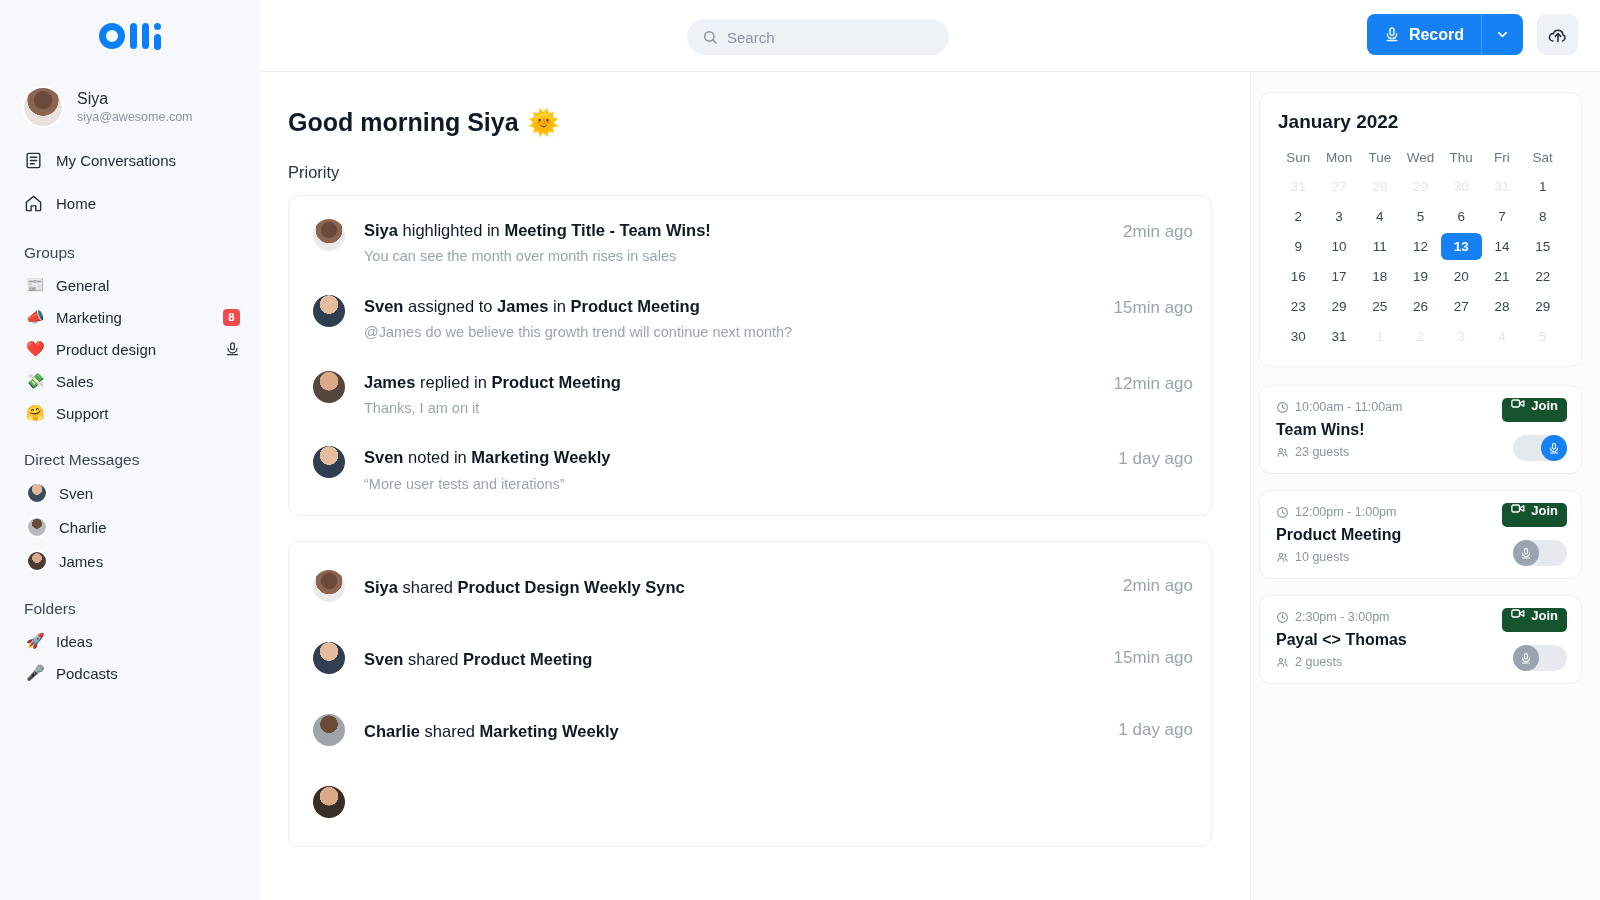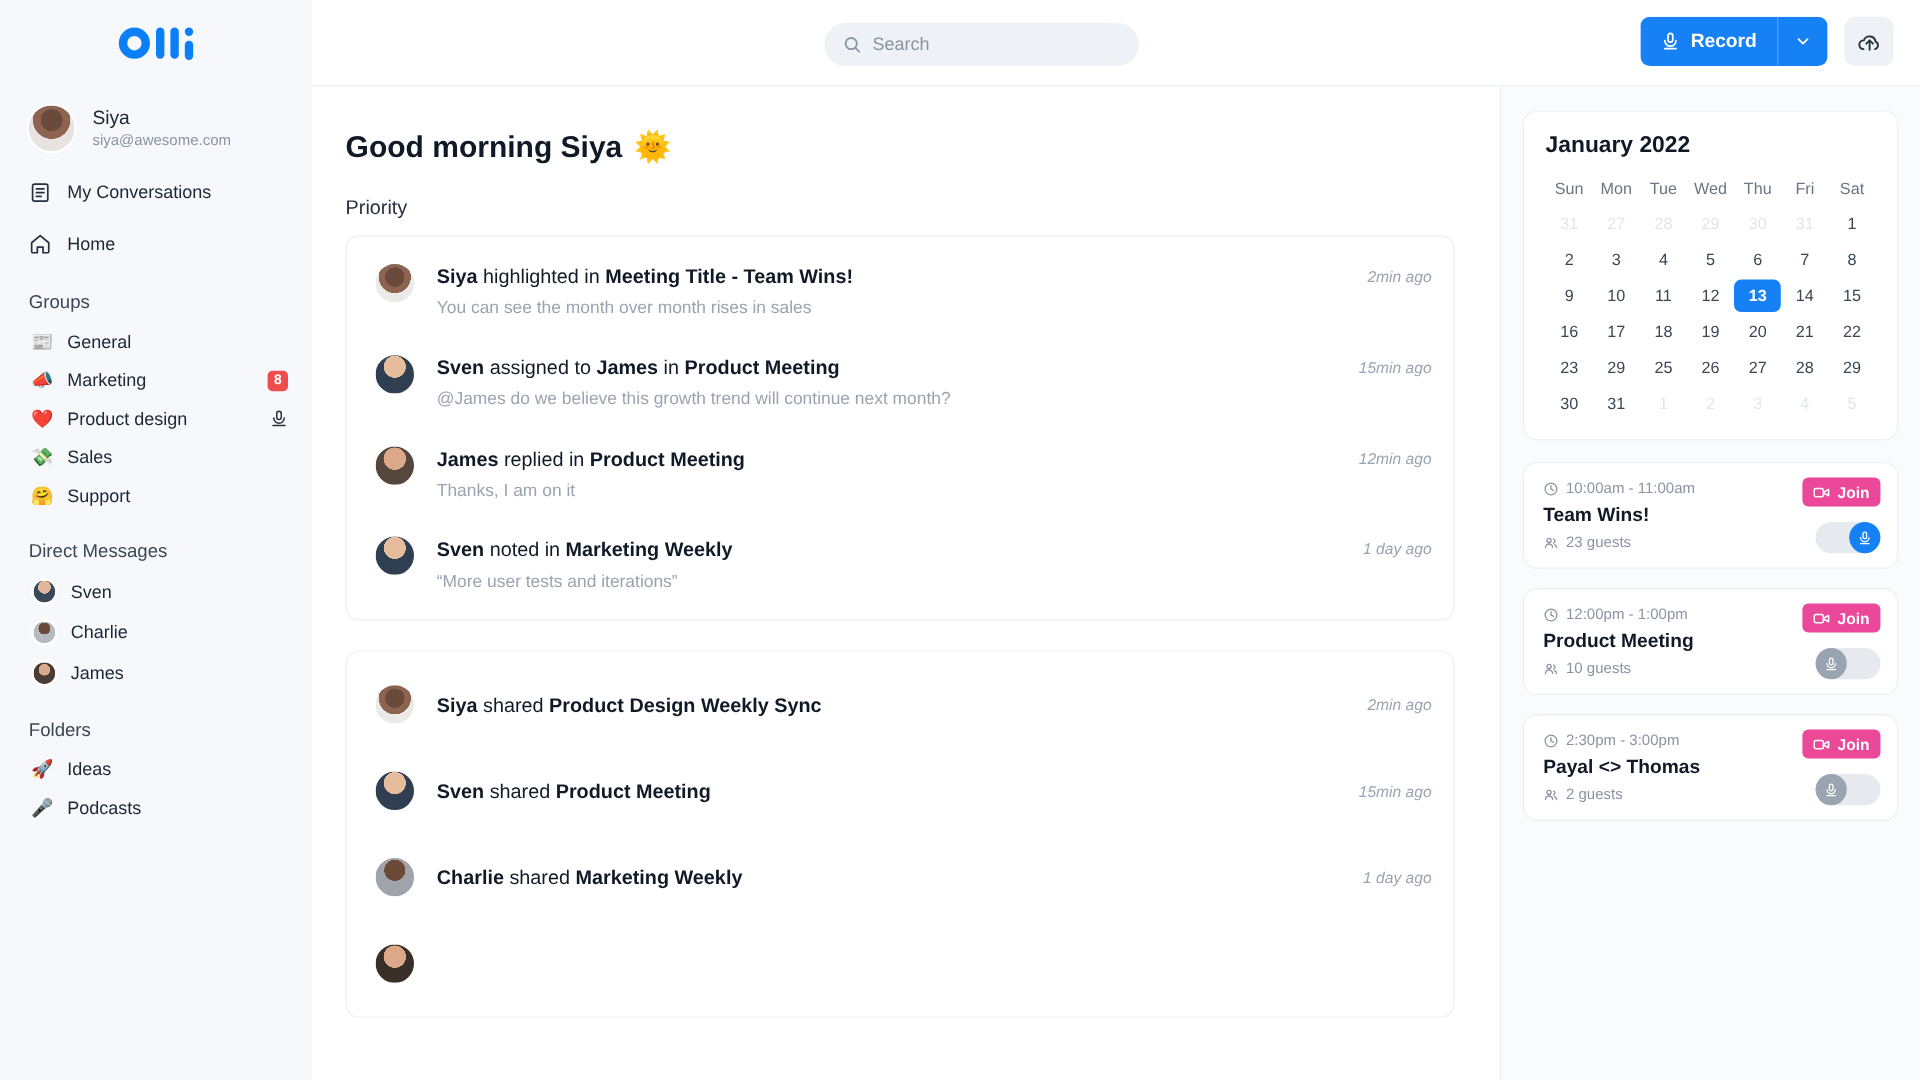--- a/index.html
+++ b/index.html
@@ -121,28 +121,28 @@
     padding: 8px 0 8px 0; margin-bottom: 25px;
   }
   .feed-row {
     display: flex; align-items: flex-start; gap: 17px;
     padding: 13px 18px 13px 22px; cursor: pointer;
   }
   .feed-body { flex: 1 1 auto; min-width: 0; padding-top: 2px; }
   .feed-title { font-size: 16.5px; color: #101a26; line-height: 1.35; }
   .feed-title .b { font-weight: 700; }
   .feed-sub { font-size: 14.5px; color: #9aa3b0; margin-top: 6px; line-height: 1.35; }
-  .feed-time { font-size: 13px; color: #9aa3b0; flex: 0 0 auto; padding-top: 5px; white-space: nowrap; font-style: italic; }
+  .feed-time { font-size: 17px; color: #9aa3b0; flex: 0 0 auto; padding-top: 5px; white-space: nowrap; }
   .shared-row { align-items: center; padding: 18px 18px 18px 22px; }
   .shared-row .feed-time { padding-top: 0; }
 
   
   .rail {
     width: 350px; flex: 0 0 350px; background: #fafbfd;
-    border-left: 1px solid #eceff3; padding: 20px 18px 0 18px; overflow: hidden;
+    border-left: 1px solid #eceff3; padding: 20px 18px 0 8px; overflow: hidden;
   }
   .cal-card {
     background: #fff; border: 1px solid #eceff3; border-radius: 12px;
     padding: 18px 18px 16px 18px; margin-bottom: 18px;
   }
   .cal-title { font-size: 19px; font-weight: 700; color: #101a26; margin-bottom: 12px; }
   .cal-grid { display: grid; grid-template-columns: repeat(7, 1fr); row-gap: 3px; }
   .cal-dow { font-size: 13.5px; color: #6b7685; text-align: center; padding: 5px 0; }
   .cal-day {
     font-size: 13.5px; color: #3a4754; text-align: center;
@@ -154,23 +154,23 @@
 
   .meet-card {
     background: #fff; border: 1px solid #eceff3; border-radius: 12px;
     padding: 14px 15px 14px 16px; margin-bottom: 16px; position: relative;
   }
   .meet-time { font-size: 12.5px; color: #8a94a2; display: flex; align-items: center; gap: 6px; }
   .meet-name { font-size: 16px; font-weight: 700; color: #101a26; margin: 7px 0 6px 0; }
   .meet-guests { font-size: 12.5px; color: #8a94a2; display: flex; align-items: center; gap: 6px; }
   .join-btn {
     position: absolute; right: 14px; top: 12px;
-    background: #ec4899; color: #fff; font-size: 13px; font-weight: 700;
+    background: #14532d; color: #fff; font-size: 13px; font-weight: 700;
     height: 24px; border-radius: 5px; padding: 0 9px;
-    display: flex; align-items: center; gap: 6px; cursor: pointer;
+    display: flex; gap: 6px; cursor: pointer;
   }
   .toggle {
     position: absolute; right: 14px; top: 49px;
     width: 54px; height: 26px; border-radius: 13px; background: #e6eaef;
     display: flex; align-items: center; cursor: pointer;
   }
   .toggle .knob {
     width: 26px; height: 26px; border-radius: 50%;
     display: flex; align-items: center; justify-content: center;
   }

